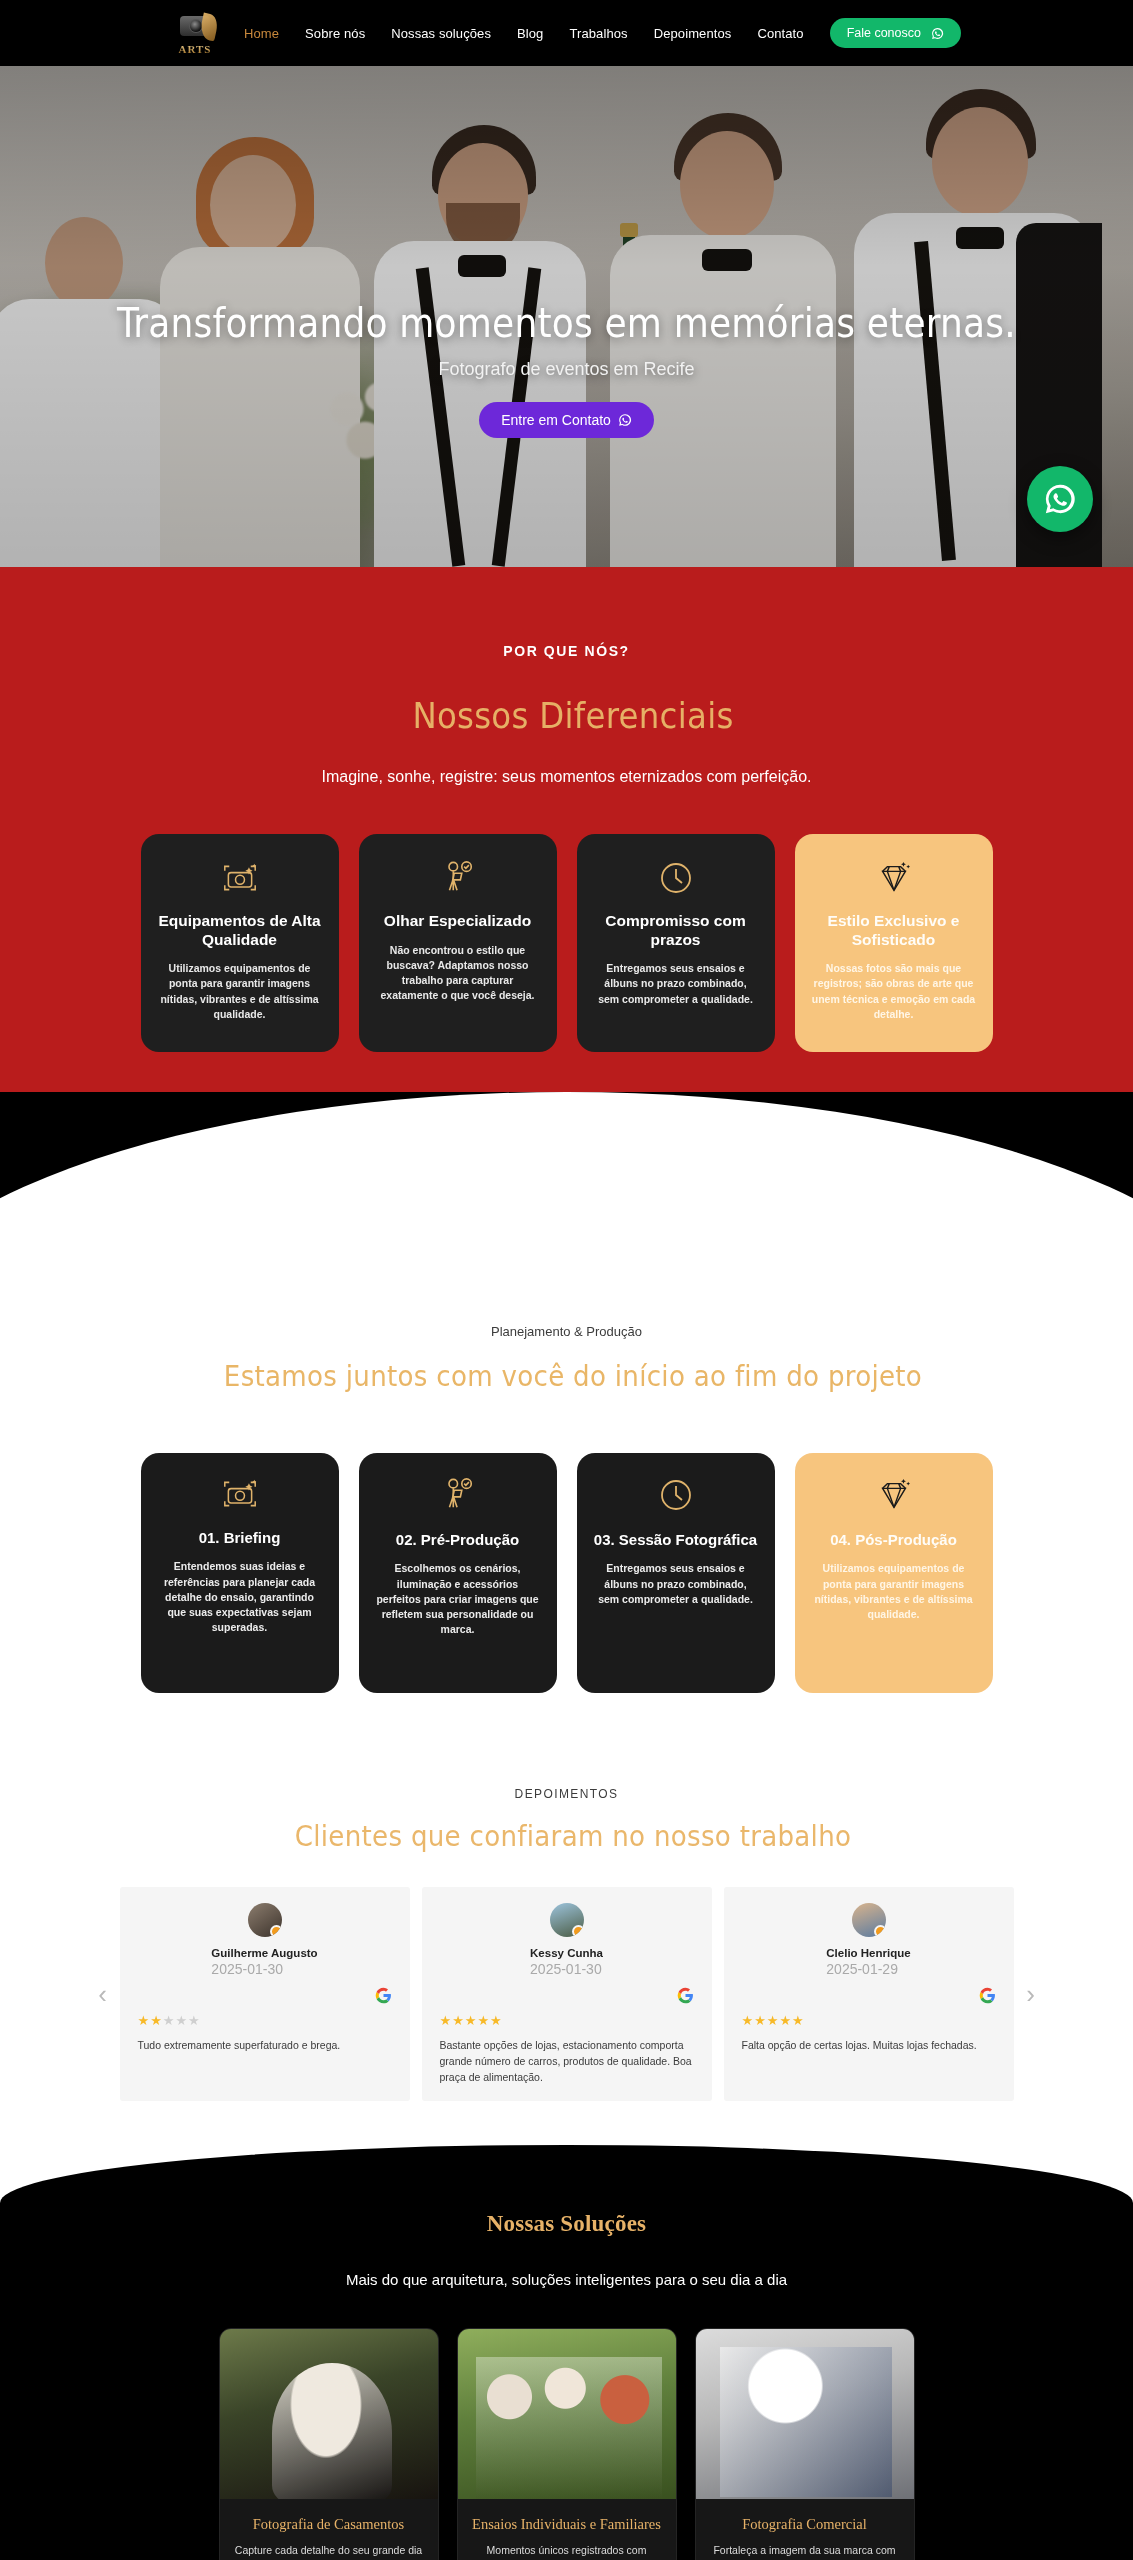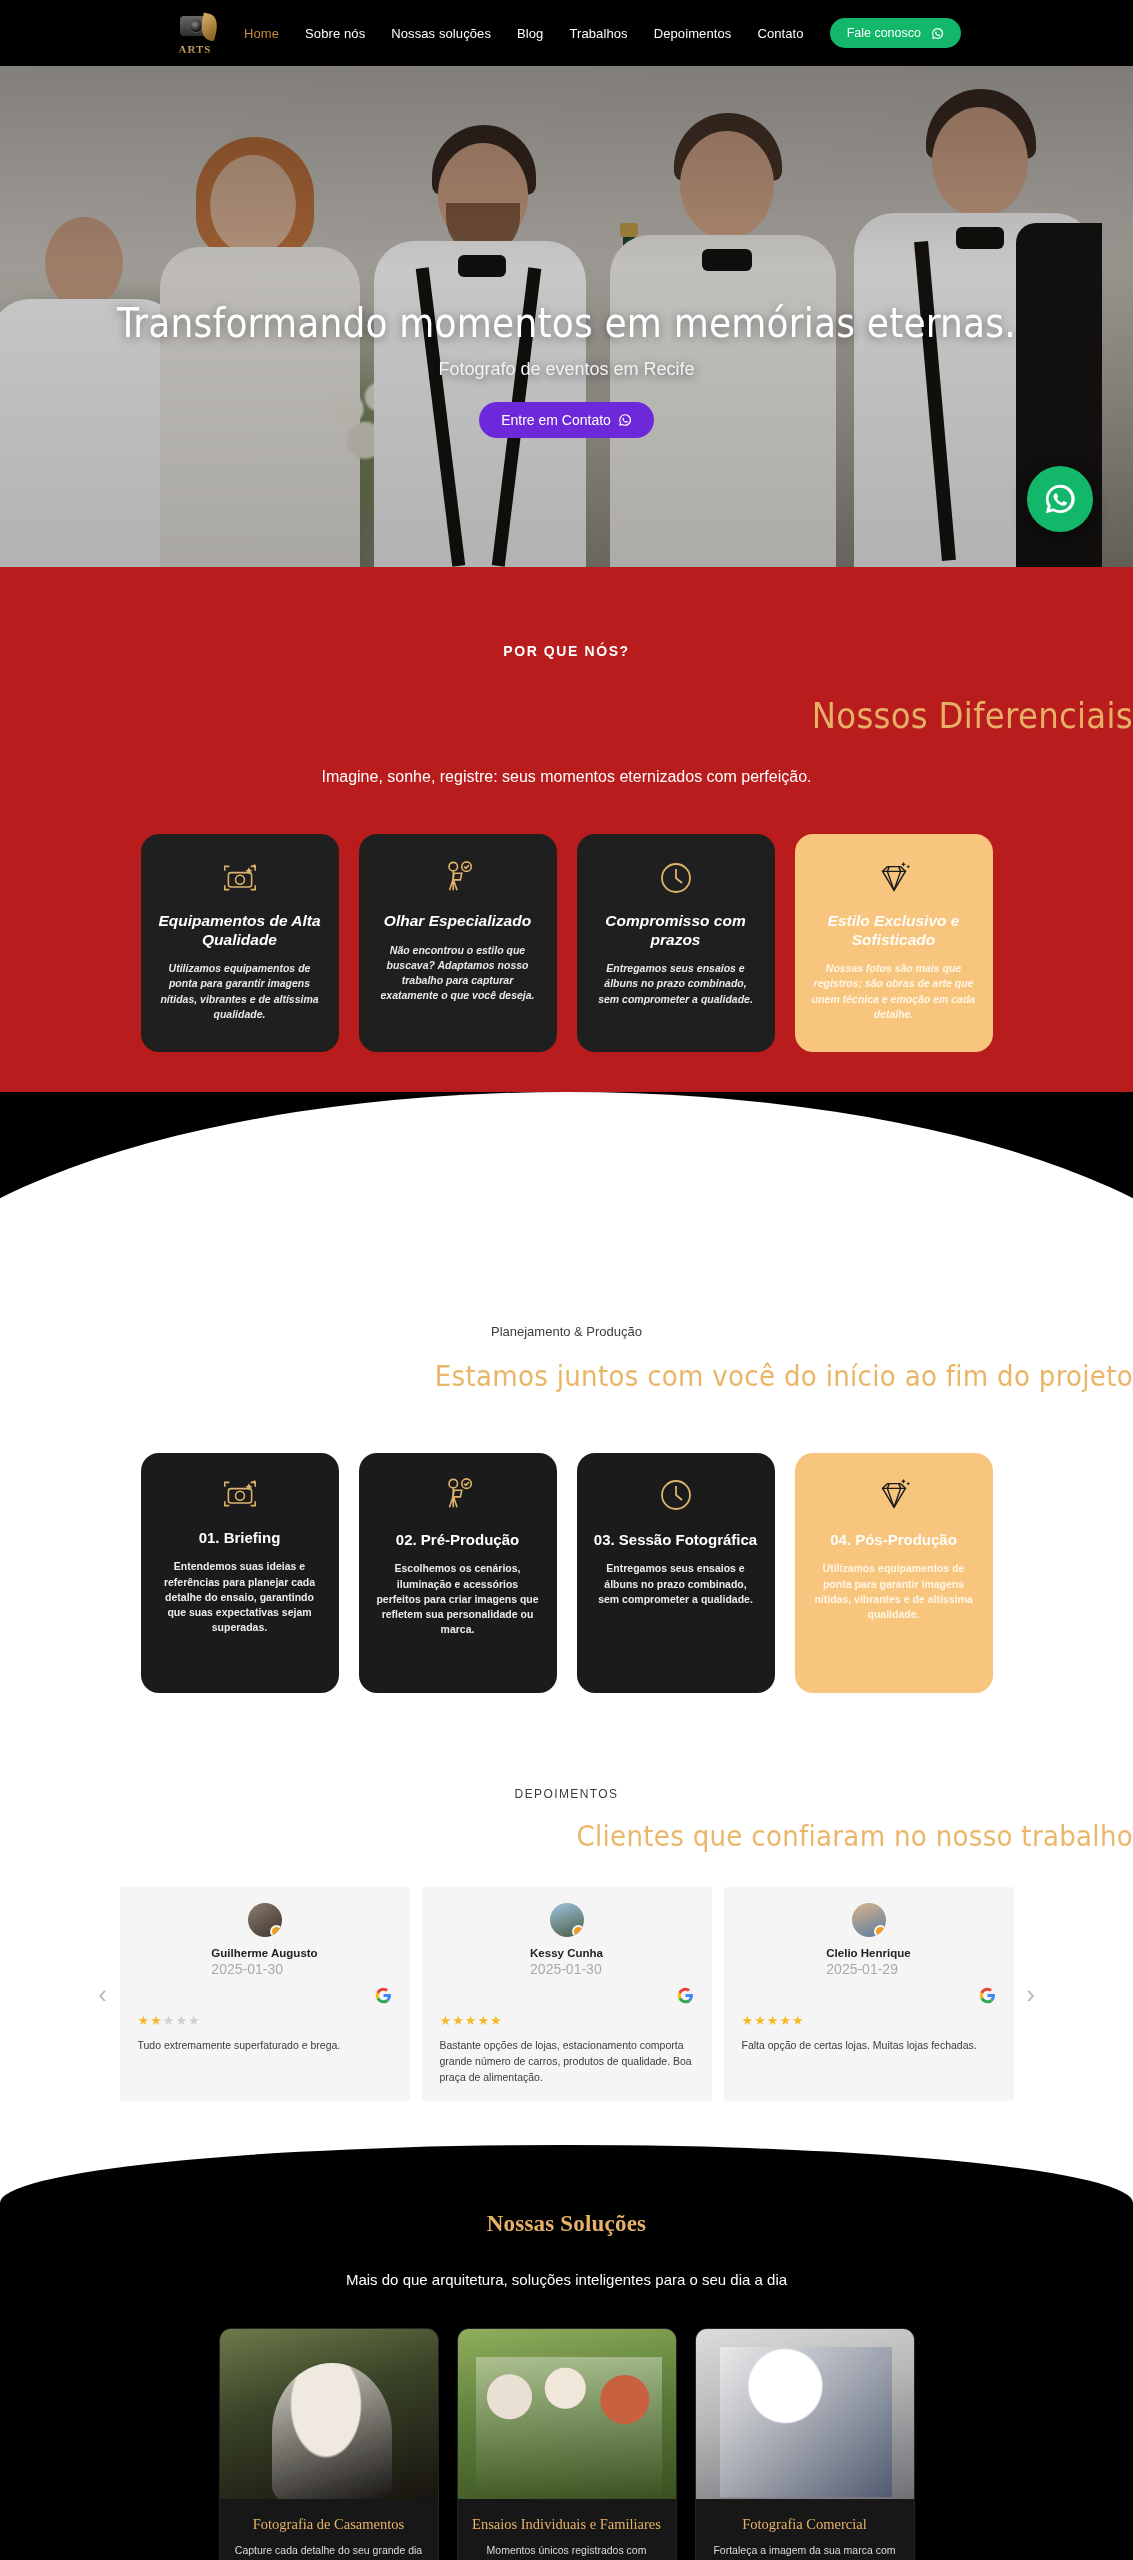--- a/index.html
+++ b/index.html
@@ -146,35 +146,35 @@
   
   .darksec{
     position:relative; background:#b91c1c; padding:76px 0 0 0;
     overflow:hidden;
   }
   .kicker{
     text-align:center; font-size:14px; letter-spacing:1.6px;
     font-weight:700; color:#fff; text-transform:uppercase;
   }
   .script{
-    text-align:right; margin-top:36px;
+    text-align:center; margin-top:36px;
     font-family:"DejaVu Sans Condensed","Liberation Sans",sans-serif;
     font-weight:300; font-size:36px; color:#e6b066; letter-spacing:.3px;margin-left:13px;
   }
   .lede{
     text-align:center; margin-top:32px; font-size:16px; color:#fff; font-weight:400;
   }
   .cards{
     display:flex; justify-content:center; gap:20px; margin-top:48px;
     padding:0 140px;
   }
   .card{
     width:198px; min-height:218px; border-radius:18px; background:#1f1f1f;
     padding:22px 16px 20px; text-align:center;
-    display:flex; flex-direction:column; align-items:center;font-style:italic;
+    display:flex; flex-direction:column; align-items:center;
   }
   .card.gold{ background:#f7c57e; }
   .card .icon{ height:44px; display:flex; align-items:center; justify-content:center; }
   .card h3{
     margin-top:12px; font-size:15.5px; font-weight:600; line-height:1.2; color:#fff;
   }
   .card p{
     margin-top:12px; font-size:10.5px; line-height:1.45; font-weight:600; color:#e9e9e9;
   }
   .card.gold h3{ color:#fffdf8; }

